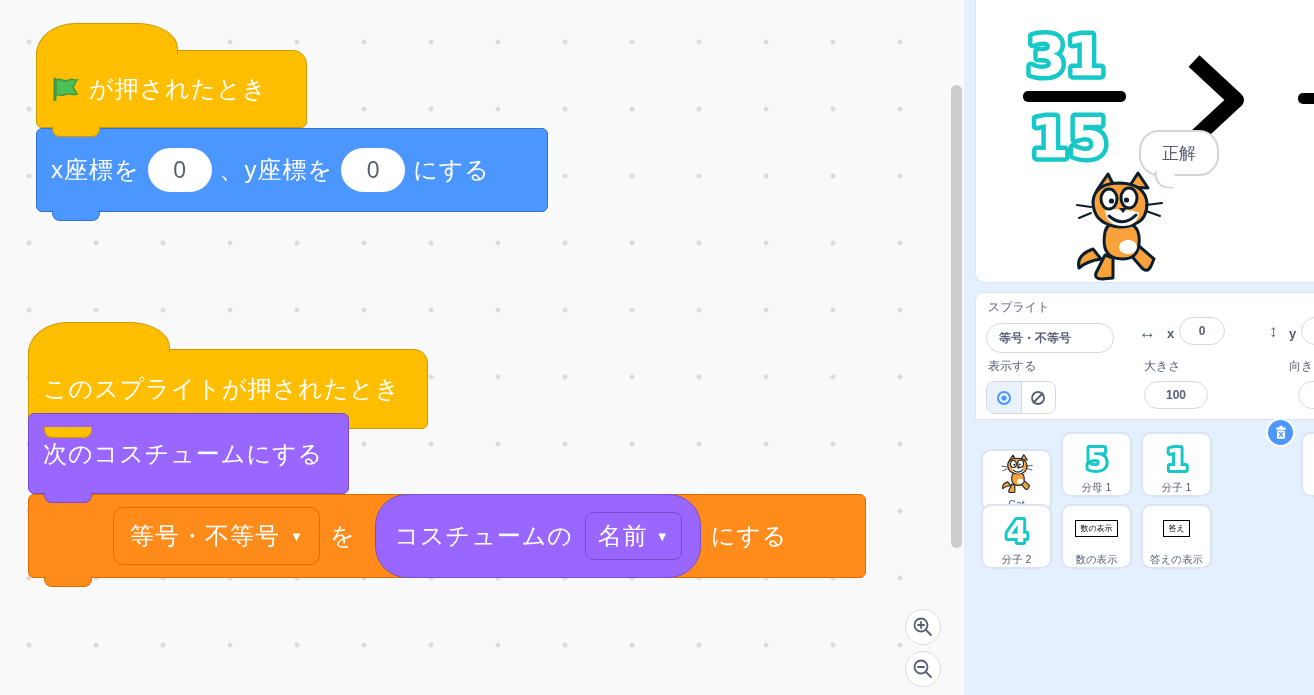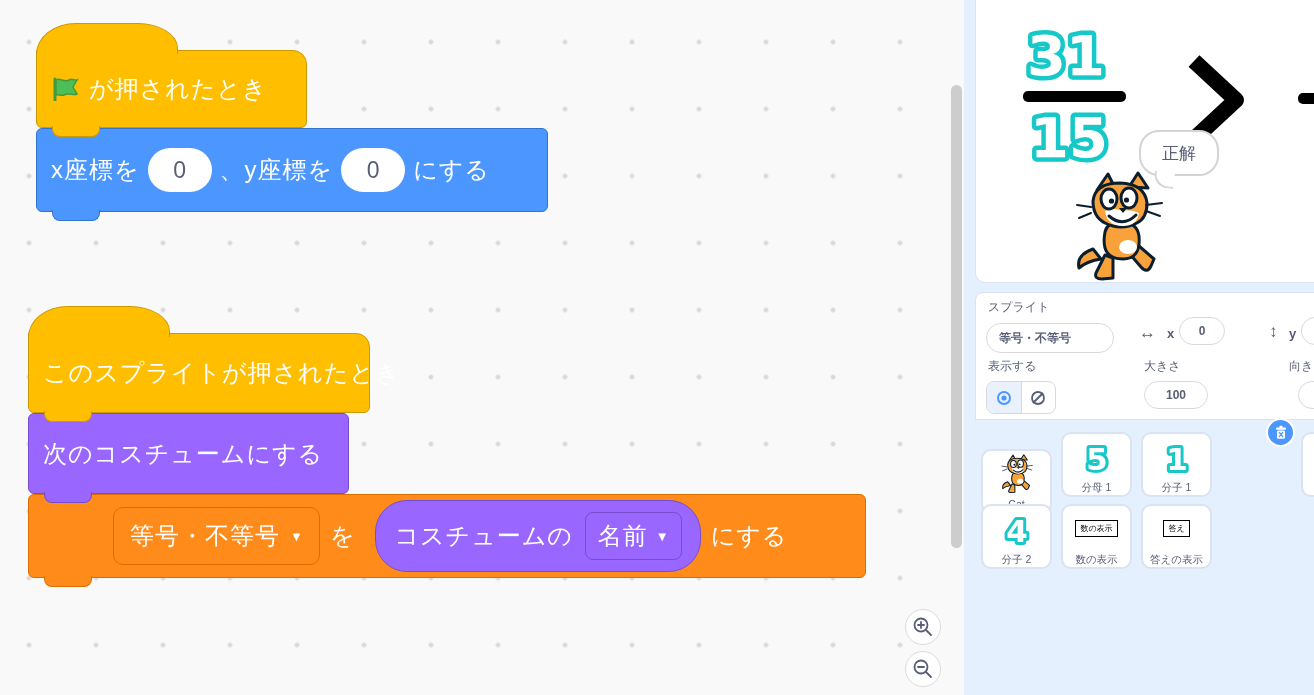--- a/index.html
+++ b/index.html
@@ -45,21 +45,21 @@
   }
   .oval.big{height:50px; min-width:74px;}
   .drop{
     display:flex; align-items:center; gap:10px; box-sizing:border-box;
     border:1px solid var(--bd); border-radius:10px; height:58px; padding:0 16px;
   }
   .drop .arrow, .pill .arrow{font-size:13px; letter-spacing:0;}
   .pill{
     display:flex; align-items:center; box-sizing:border-box; gap:12px;
     background:#9966FF; border:1px solid #774DCC; border-radius:32px;
-    height:72px; padding:0 18px; margin:0 10px;
+    height:84px; padding:0 18px; margin:0 10px;
   }
   .pill .drop2{
     display:flex; align-items:center; gap:8px; border:1px solid #774DCC;
     border-radius:8px; height:48px; padding:12px 12px; box-sizing:border-box;
   }
   
   #v-scrollbar{position:absolute; left:951px; top:85px; width:11px; height:463px;
     background:#cecdce; border-radius:6px;}
   .zoom-btn{
     position:absolute; width:36px; height:36px; border-radius:50%;
@@ -177,21 +177,21 @@
 
     <div class="blk c-motion" style="left:36px;top:128px;width:512px;height:84px">
       <span>x座標を</span>
       <span class="oval">0</span>
       <span>、y座標を</span>
       <span class="oval">0</span>
       <span>にする</span>
       <div class="tab"></div>
     </div>
 
-    <div class="blk c-events hat" style="left:28px;top:333px;width:342px;height:80px">
+    <div class="blk c-events hat" style="left:28px;top:349px;width:400px;height:80px">
       <div class="dome"></div>
       <span>このスプライトが押されたとき</span>
       <div class="tab"></div>
     </div>
 
     <div class="blk c-looks" style="left:28px;top:413px;width:321px;height:81px">
       <span>次のコスチュームにする</span>
       <div class="tab"></div>
     </div>
 

